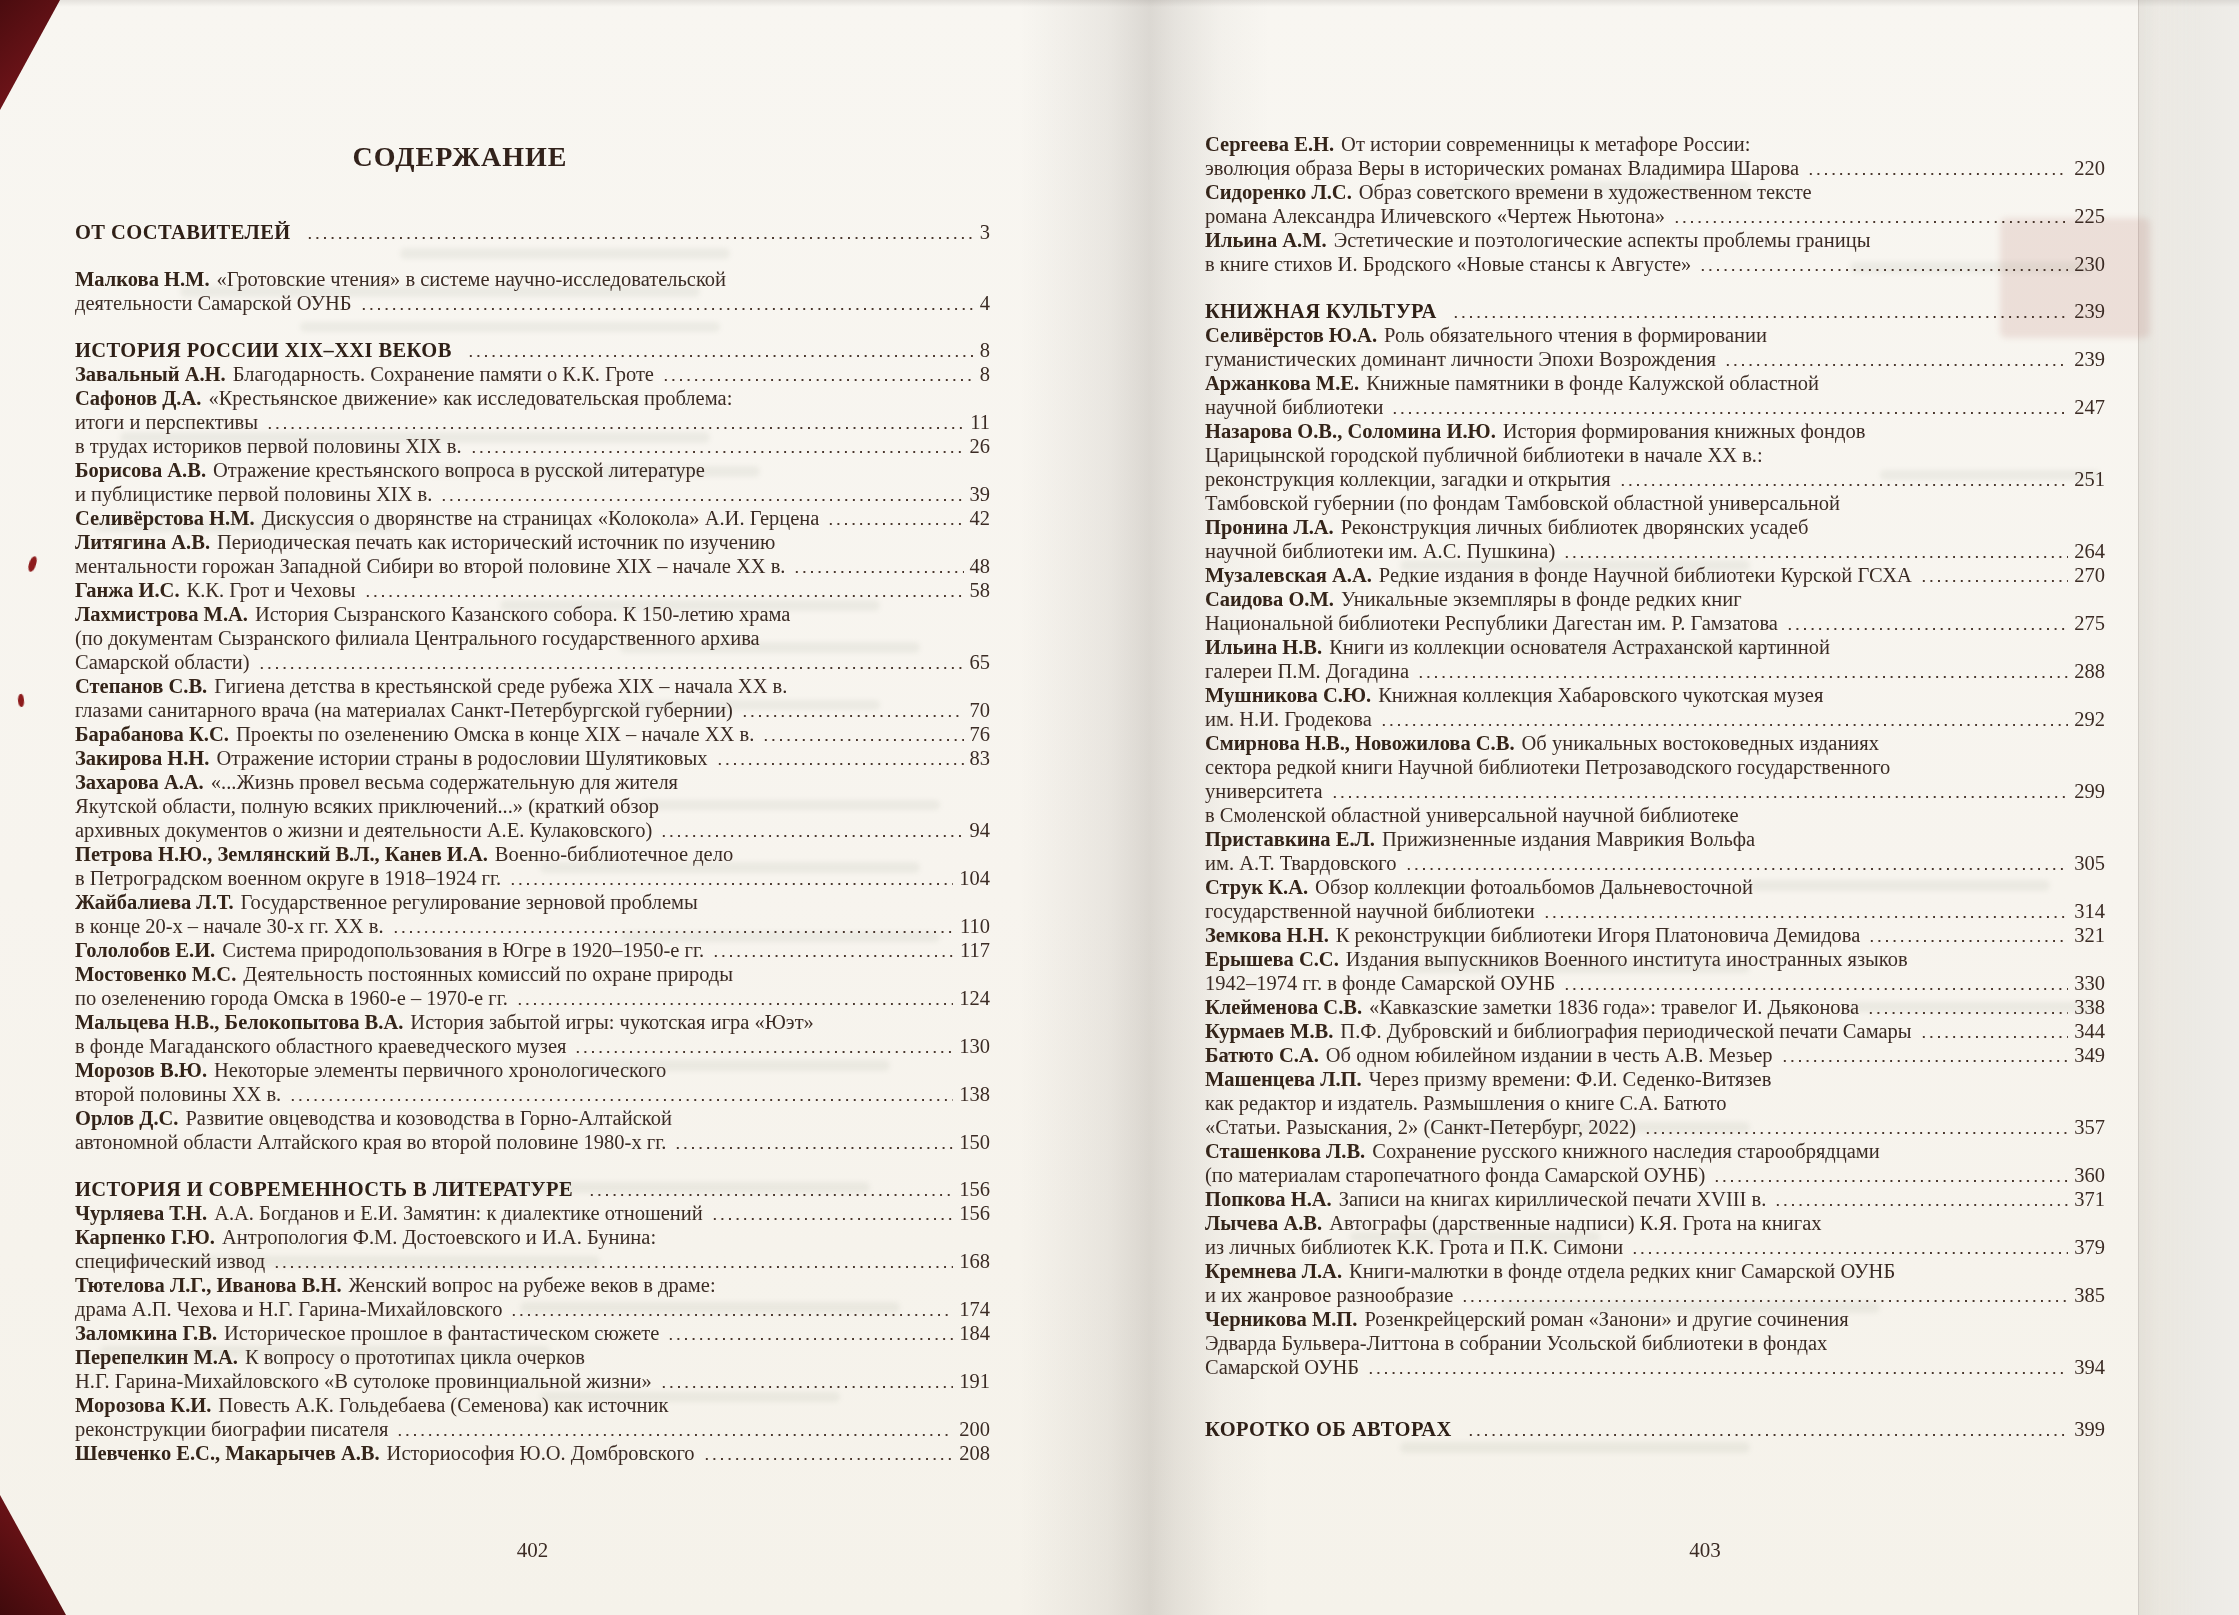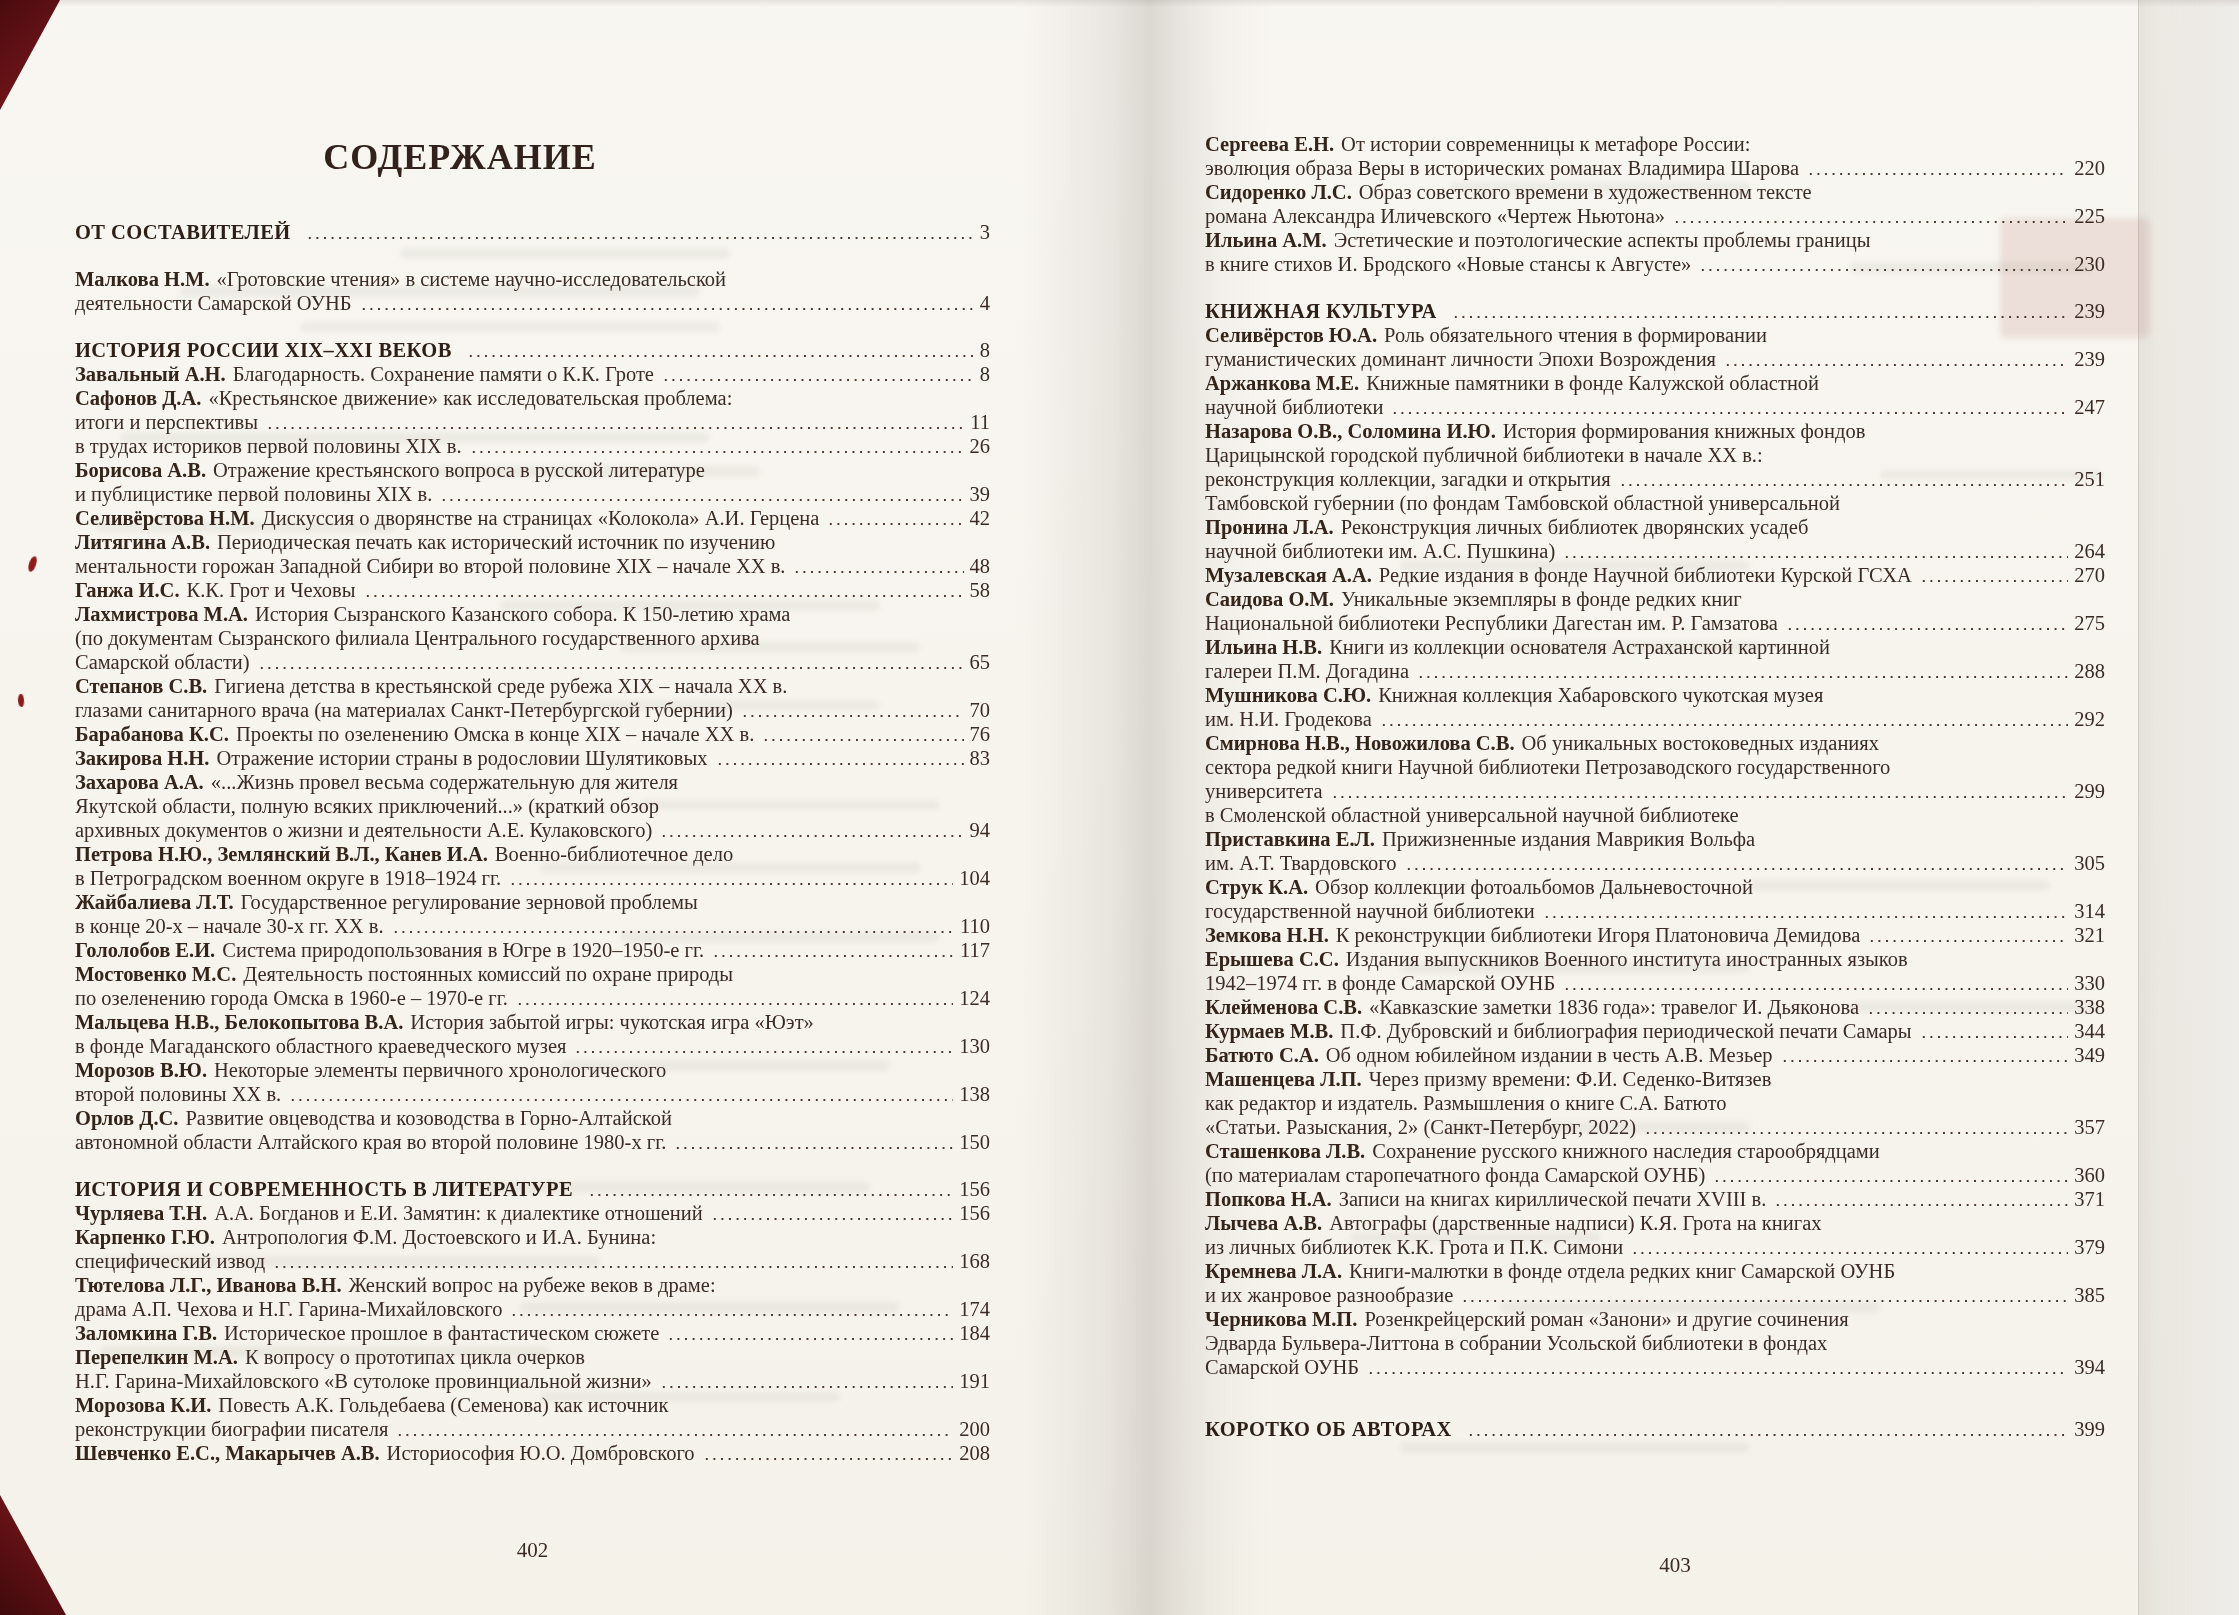--- a/index.html
+++ b/index.html
@@ -56,21 +56,21 @@
   .ghost{
     position:absolute;border-radius:6px;background:#87907b;opacity:0.10;filter:blur(2.5px);
   }
   .ghost.red{background:#b06a60;opacity:0.16;filter:blur(3px);}
   
   .page{position:absolute;}
   .page-left{left:75px;top:140px;width:915px;}
   .page-right{left:1205px;top:132px;width:900px;}
   .toc-title{
     width:770px;text-align:center;
-    font-size:36px;font-weight:700;letter-spacing:1px;color:#32221b;
+    font-size:28px;font-weight:700;letter-spacing:1px;color:#32221b;
     margin:0 0 46px 0;line-height:34px;
   }
   .entry{margin:0;}
   .entry.gap1{margin-top:23px;}
   .entry.gap2{margin-top:38px;}
   .line{
     display:flex;align-items:baseline;
     font-size:20.5px;line-height:24px;height:24px;
     white-space:nowrap;
   }
@@ -81,21 +81,21 @@
     flex:1;min-width:14px;height:6px;align-self:flex-end;
     margin:0 6px 3px 8px;
     background-image:radial-gradient(circle,#4a372d 1.25px,rgba(0,0,0,0) 1.45px);
     background-size:7.6px 6px;background-repeat:repeat-x;background-position:0 100%;
   }
   .pg{font-weight:400;}
   .folio{
     position:absolute;top:1538px;font-size:21px;color:#3b2b24;text-align:center;
   }
   .folio-left{left:75px;width:915px;}
-  .folio-right{left:1225px;width:900px;margin-top:15px;}
+  .folio-right{left:1255px;width:900px;}
 </style>
 </head>
 <body>
 
 <div class="spread">
 
   <div class="gutter"></div>
   <div class="scan-edge"></div>
   <div class="top-edge"></div>
   <div class="cover-tl"></div>

